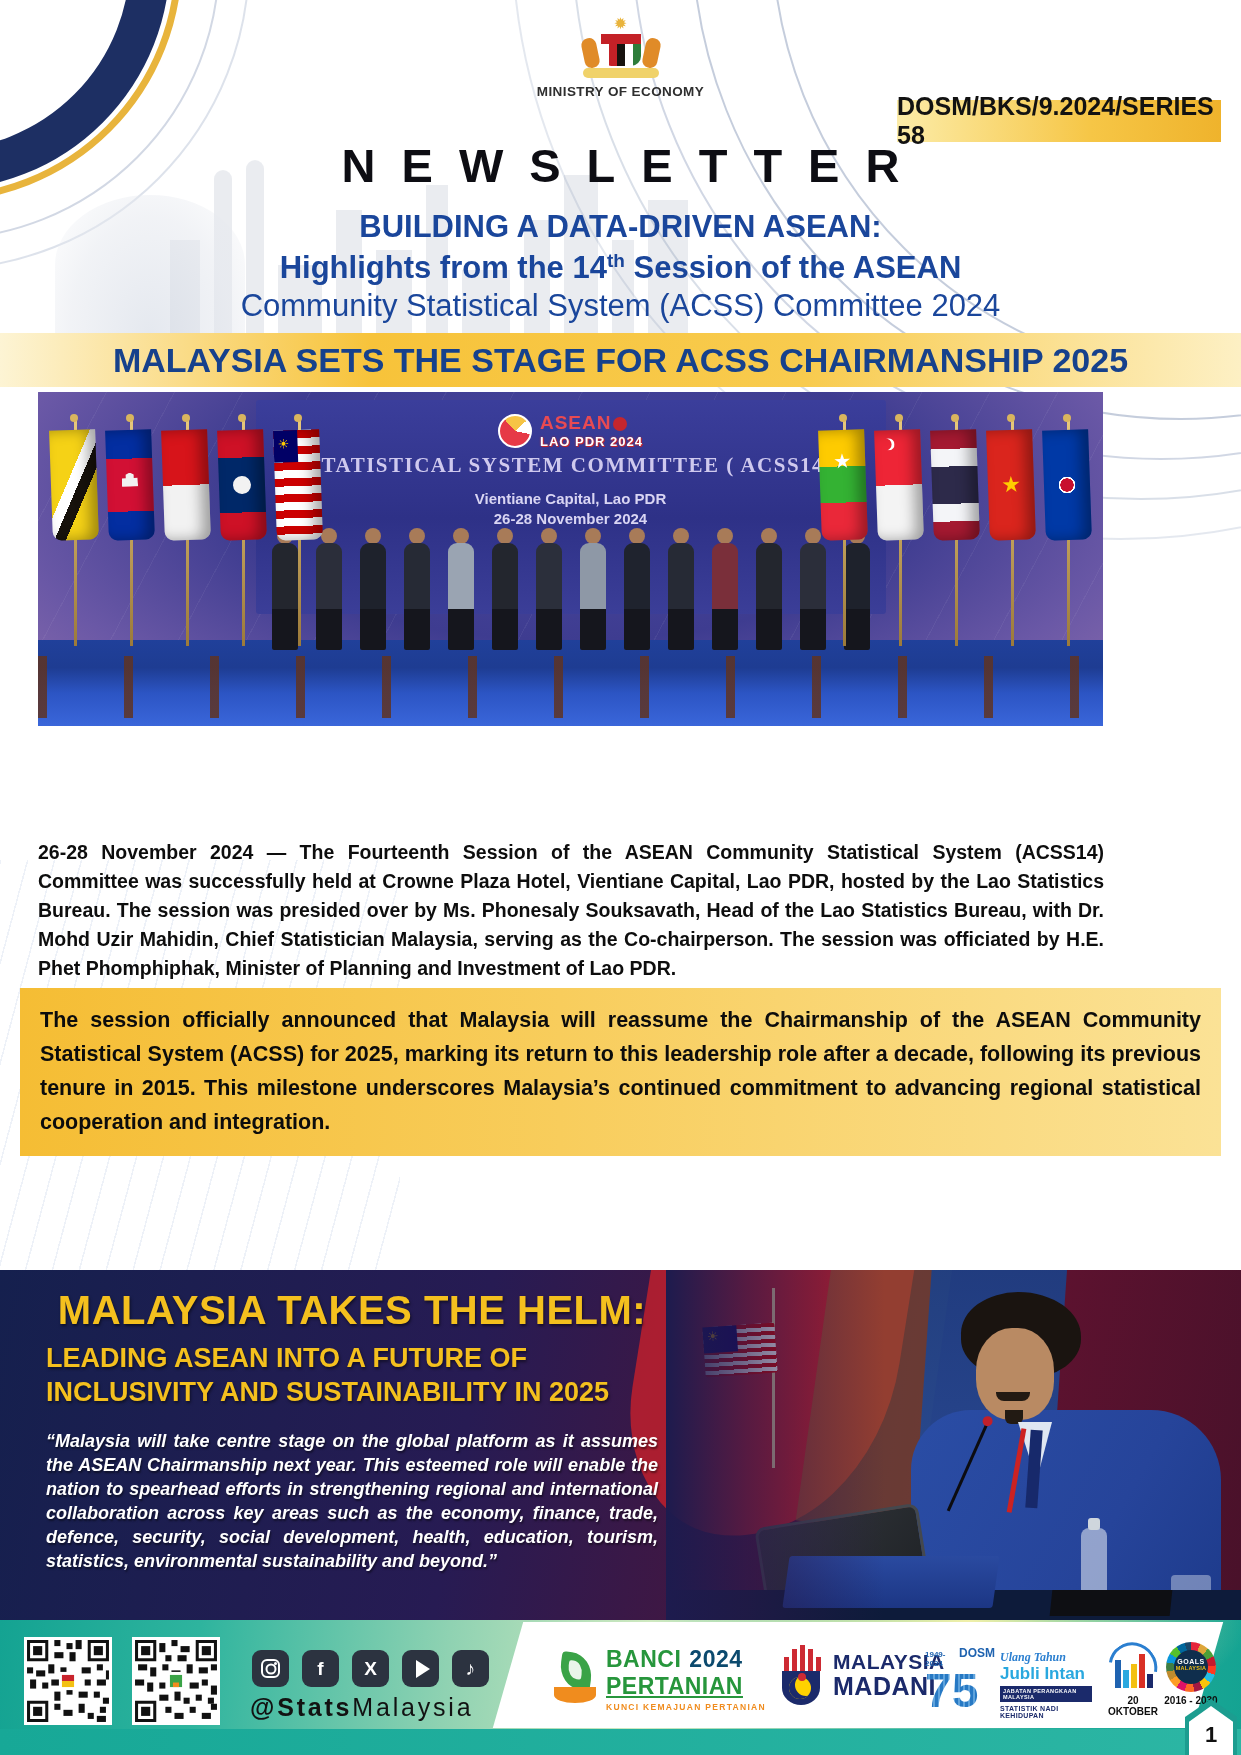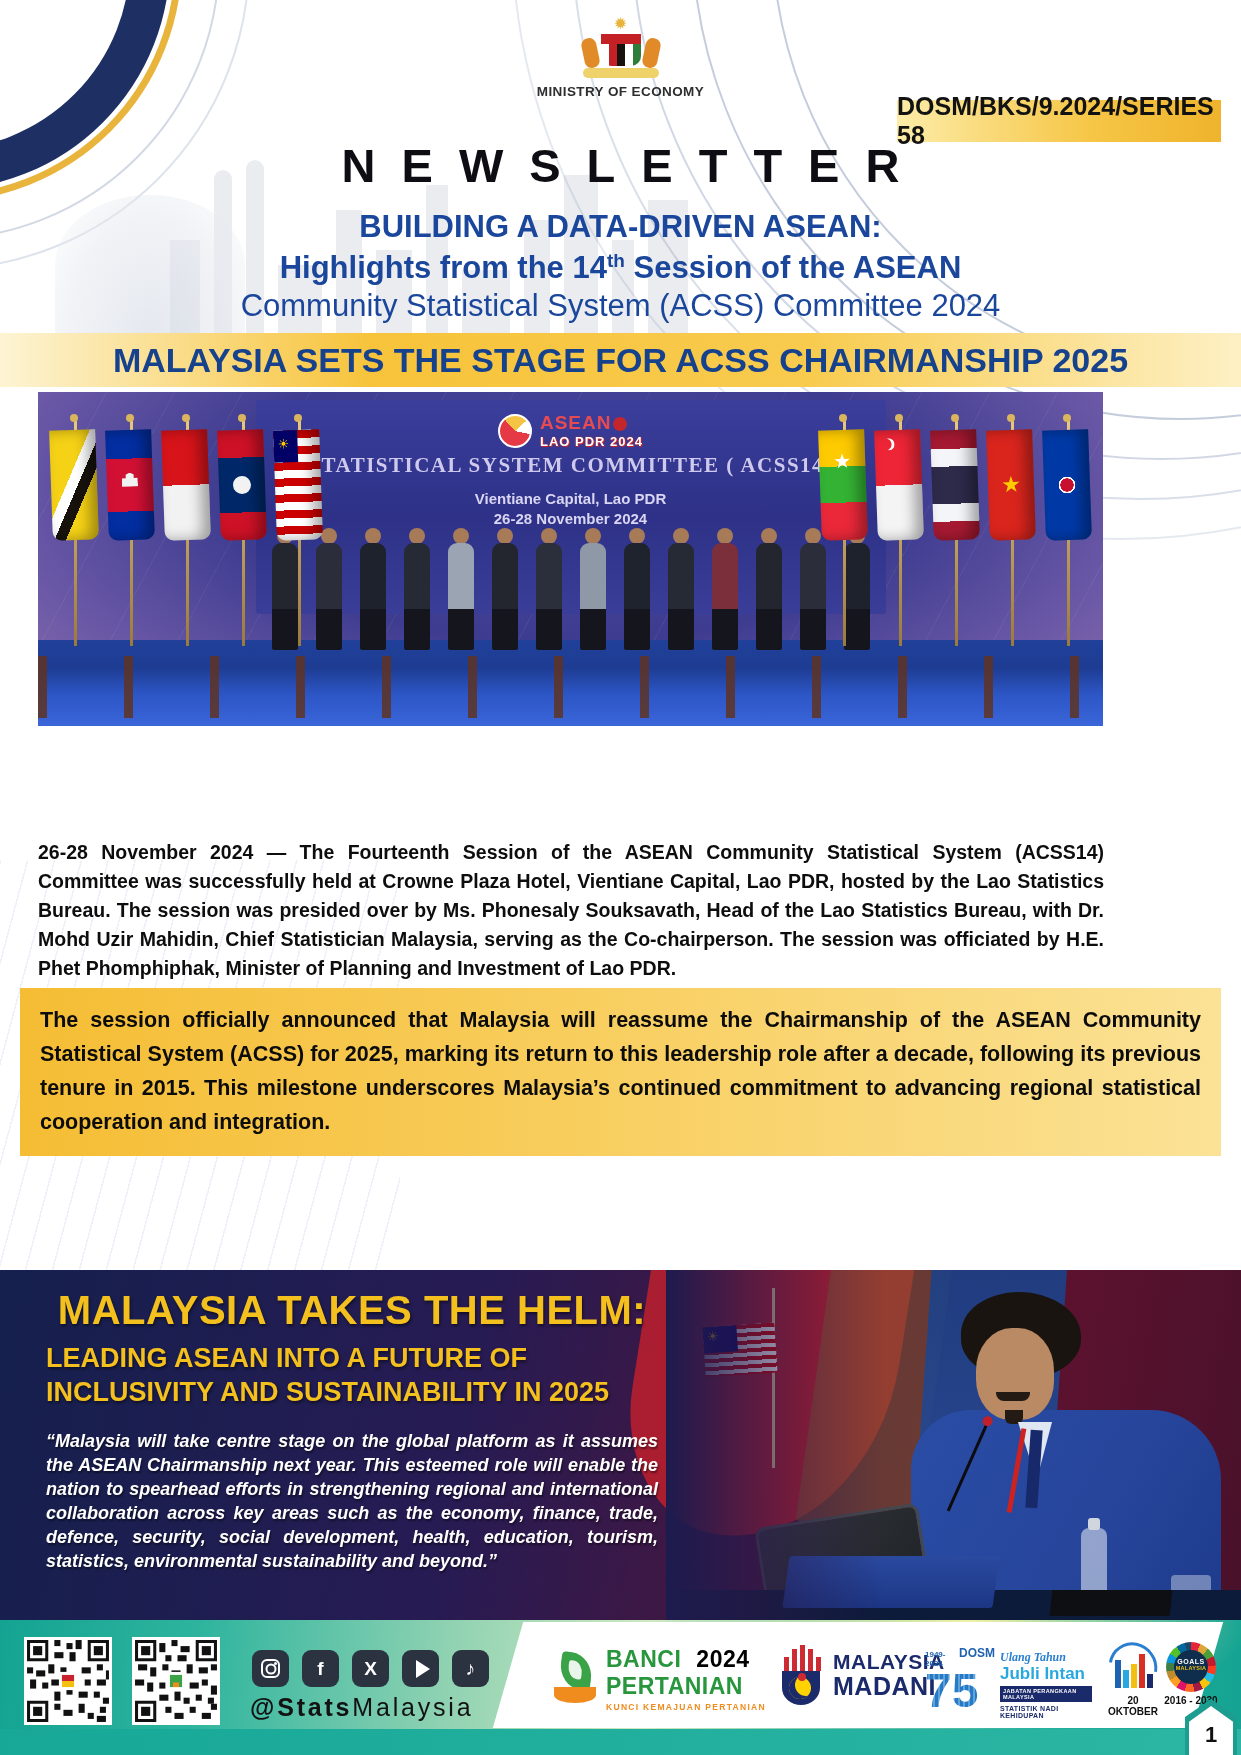--- a/index.html
+++ b/index.html
@@ -161,22 +161,22 @@
 .cam::before { content:''; position:absolute; top:1px; right:1px; width:3px; height:3px; background:#fff; border-radius:50%; }
 .yt-tri { width:0; height:0; border-left:14px solid #fff; border-top:9px solid transparent; border-bottom:9px solid transparent; margin-left:4px; }
 .handle { position:absolute; left:250px; top:1693px; font-size:25px; letter-spacing:2.8px; color:#121212; }
 .handle b { font-weight:800; } .handle span { font-weight:400; }
 .banci { position:absolute; left:552px; top:1646px; display:flex; align-items:center; gap:8px; }
 .banci-icon { position:relative; width:46px; height:52px; }
 .banci-leaf { position:absolute; top:0; left:8px; width:32px; height:36px; background:#3aa347; border-radius:4px 70% 4px 70%; transform:rotate(8deg); }
 .banci-leaf::after { content:''; position:absolute; top:8px; left:8px; width:14px; height:18px; background:#e9f5ea; border-radius:2px 70% 2px 70%; }
 .banci-hand { position:absolute; bottom:2px; left:2px; width:42px; height:16px; border-radius:0 0 50% 50%; background:#f08c1e; }
 .banci-r1 { font-size:23px; font-weight:800; color:#27963c; letter-spacing:.5px; }
-.banci-r1 em { font-style:normal; color:#000000; margin-left:15px; }
-.banci-r2 { font-size:23px; font-weight:800; color:#27963c; letter-spacing:.5px; }
+.banci-r1 em { font-style:normal; color:#0c4a6e; margin-left:8px; }
+.banci-r2 { font-size:23px; font-weight:800; color:#27963c; letter-spacing:.5px;text-decoration:underline; }
 .banci-r3 { font-size:8.5px; font-weight:800; color:#f08c1e; letter-spacing:1.3px; margin-top:2px; }
 .madani { position:absolute; left:778px; top:1645px; display:flex; align-items:center; gap:9px; }
 .madani-icon { position:relative; width:46px; height:60px; }
 .madani-icon .bars { position:absolute; top:0; left:6px; display:flex; gap:3px; align-items:flex-end; height:26px; }
 .madani-icon .bars i { width:5px; background:#cd2a33; display:block; }
 .madani-icon .bars i:nth-child(1){height:14px;} .madani-icon .bars i:nth-child(2){height:22px;}
 .madani-icon .bars i:nth-child(3){height:26px;} .madani-icon .bars i:nth-child(4){height:22px;} .madani-icon .bars i:nth-child(5){height:14px;}
 .madani-icon .circ { position:absolute; bottom:0; left:4px; width:38px; height:34px; background:#1b2a6b; border-radius:0 0 50% 50%; }
 .madani-icon .circ::after { content:''; position:absolute; top:6px; left:7px; width:22px; height:22px; border-radius:50%; background:#ffd200; box-shadow:6px -3px 0 0 #1b2a6b inset; }
 .madani-icon .circ::before { content:''; position:absolute; top:2px; left:16px; width:8px; height:8px; background:#cd2a33; border-radius:50%; z-index:1; }

